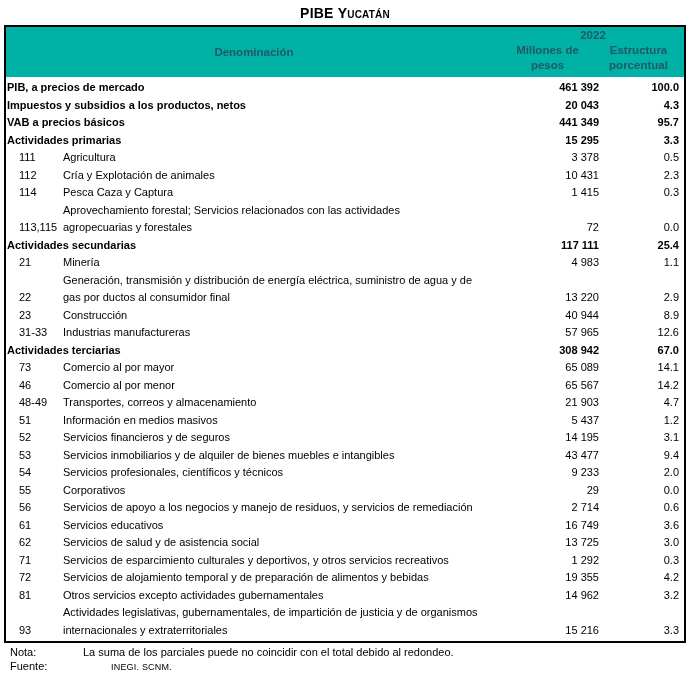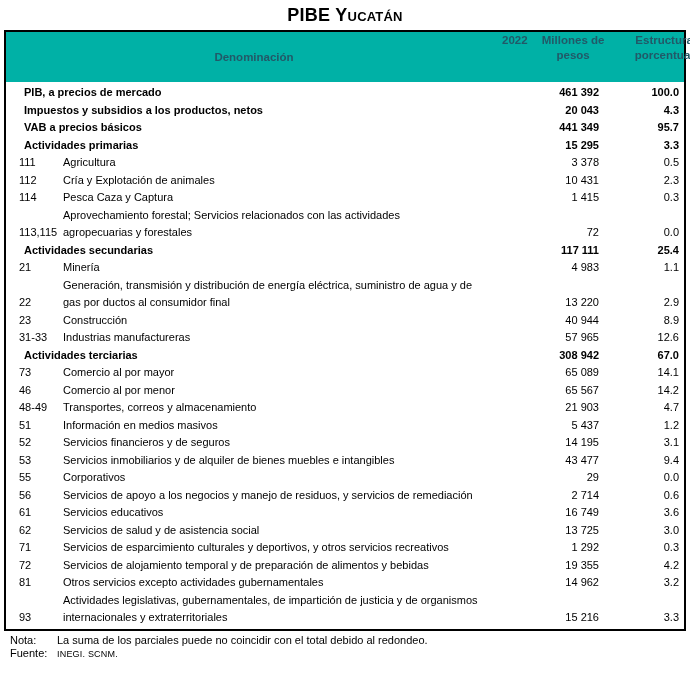--- a/index.html
+++ b/index.html
@@ -11,21 +11,21 @@
   body{
     width:690px;height:676px;
     font-family:"Liberation Sans", sans-serif;
     color:#000;
     -webkit-font-smoothing:antialiased;
   }
   .page{padding:2px 4px 0 4px;}
   .title{
     text-align:center;
     font-weight:bold;
-    font-size:18px;
+    font-size:14px;
     letter-spacing:0.2px;
     margin:3px 0 4px 0;
     color:#000;
   }
   .title .region{font-variant:small-caps;}
   .table-frame{
     border:2px solid var(--border-color);
     background:#fff;
   }
   
@@ -39,21 +39,21 @@
   }
   .th-denom{
     flex:1;
     display:flex;
     align-items:center;
     justify-content:center;
   }
   .th-values{
     width:182px;
     display:flex;
-    flex-direction:row;
+    flex-direction:column;
     justify-content:flex-start;
     padding-top:1px;
   }
   .th-year{text-align:center;line-height:15px;}
   .th-cols{display:flex;}
   .th-col{
     width:91px;
     text-align:center;
     line-height:15px;
   }
@@ -67,34 +67,34 @@
   col.c-val{width:85px;}
   td{
     font-size:11px;
     line-height:17.5px;
     padding:0;
     vertical-align:bottom;
     white-space:nowrap;
   }
   td.code{padding-left:13px;}
   td.desc{padding-left:7px;}
-  td.desc.span{padding-left:18px;}
+  td.desc.span{padding-left:1px;}
   td.val{text-align:right;}
   td.val.v2{padding-right:5px;}
   tr.section td{font-weight:bold;}
   tbody tr:first-child td{padding-top:2px;}
   tbody tr:last-child td{padding-bottom:2px;}
   
   .footnotes{
     padding:3px 2px 0 6px;
     font-size:11px;
   }
-  .note-line{display:flex;line-height:13.5px;align-items:baseline;}
+  .note-line{display:flex;line-height:13.5px;align-items:baseline;gap:26px;}
   .note-label{width:47px;flex:0 0 47px;}
-  .source{font-size:9px;letter-spacing:0.2px;}
+  .source{font-size:9px;letter-spacing:0.2px;margin-left:28px;}
 </style>
 </head>
 <body>
 
 <div class="page">
 
   <div class="title">
     <span>PIBE</span>
     <span class="region">Yucatán</span>
   </div>
@@ -234,20 +234,26 @@
             <td class="val v1">14 195</td>
             <td class="val v2">3.1</td>
           </tr>
           <tr>
             <td class="code">53</td>
             <td class="desc">Servicios inmobiliarios y de alquiler de bienes muebles e intangibles</td>
             <td class="val v1">43 477</td>
             <td class="val v2">9.4</td>
           </tr>
           <tr>
+            <td class="code">54</td>
+            <td class="desc">Servicios profesionales, científicos y técnicos</td>
+            <td class="val v1">9 233</td>
+            <td class="val v2">2.0</td>
+          </tr>
+          <tr>
             <td class="code">55</td>
             <td class="desc">Corporativos</td>
             <td class="val v1">29</td>
             <td class="val v2">0.0</td>
           </tr>
           <tr>
             <td class="code">56</td>
             <td class="desc">Servicios de apoyo a los negocios y manejo de residuos, y servicios de remediación</td>
             <td class="val v1">2 714</td>
             <td class="val v2">0.6</td>

